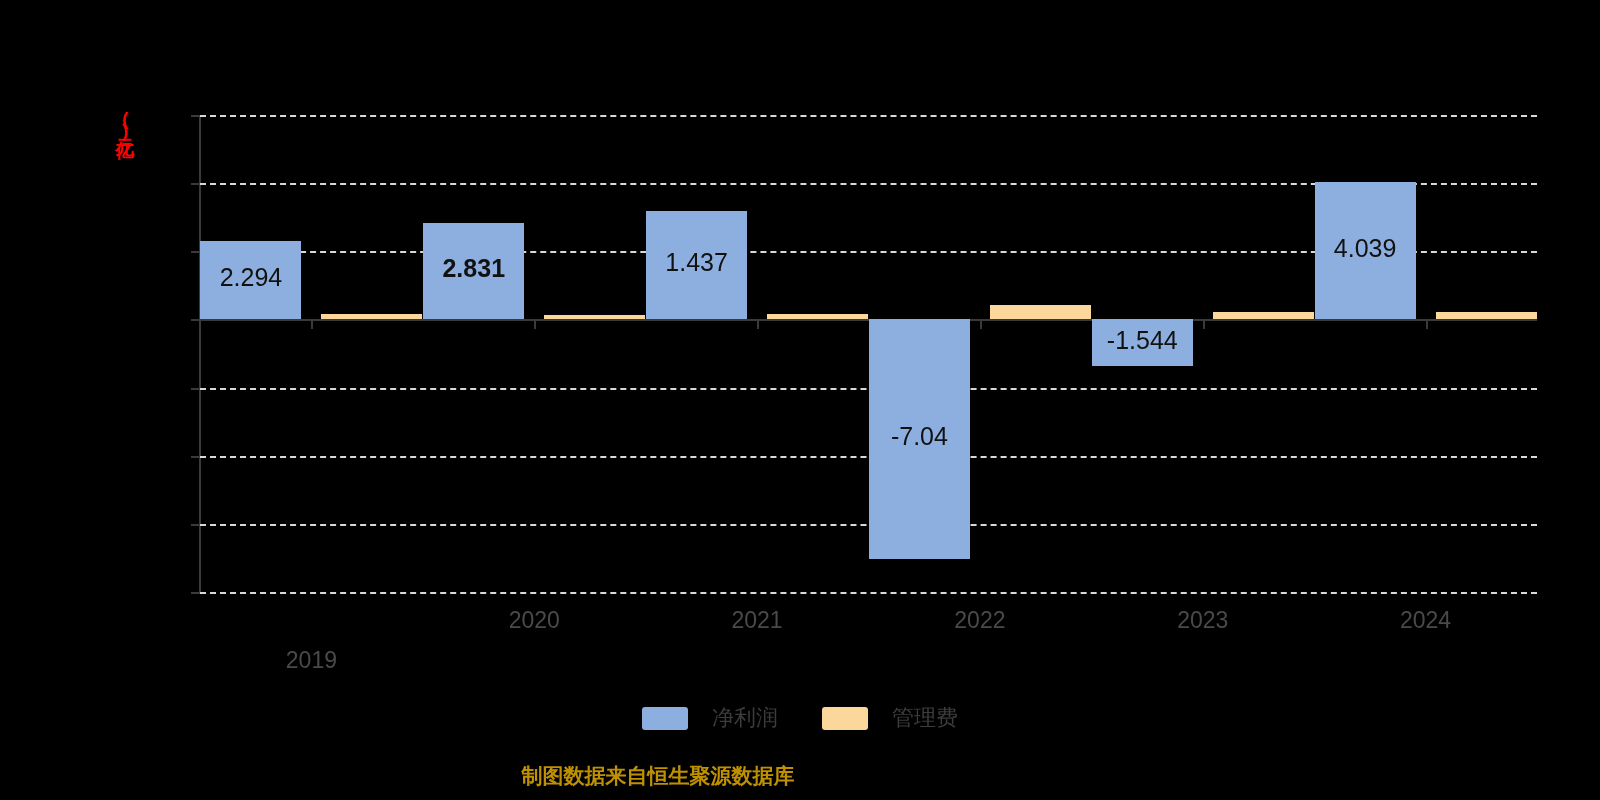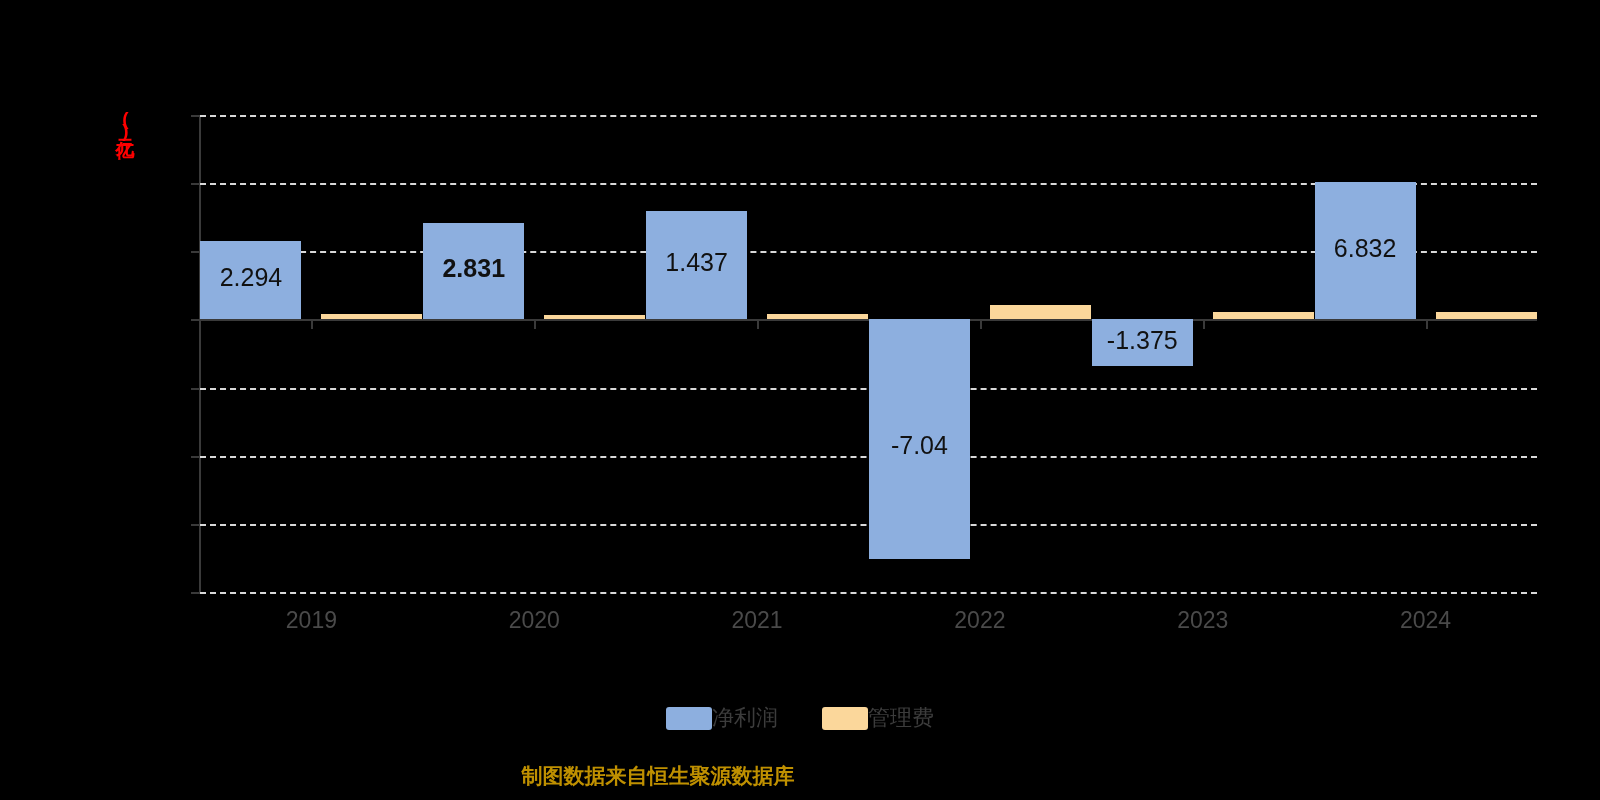--- a/index.html
+++ b/index.html
@@ -131,21 +131,21 @@
     top: 703px;
     width: 1600px;
     display: flex;
     justify-content: center;
     align-items: center;
     gap: 44px;
   }
   .legend-item {
     display: flex;
     align-items: center;
-    gap: 0;
+    gap: 24px;
   }
   .legend-swatch {
     width: 46px;
     height: 23px;
     border-radius: 3px;
   }
   .legend-swatch.profit { background: #8dafdf; }
   .legend-swatch.expense { background: #fbd79b; }
   .legend-text {
     color: #3c3c3c;
@@ -201,32 +201,32 @@
         <div class="bar bar-profit" style="left: 0.416667px; top: 126.269px; width: 101px; height: 78.1599px;"></div>
         <div class="bar-label" style="left: 50.9167px; top: 148.349px;">2.294</div>
         <div class="bar bar-expense" style="left: 121.417px; top: 198.636px; width: 101px; height: 5.79214px;"></div>
         <div class="bar bar-profit" style="left: 223.25px; top: 107.972px; width: 101px; height: 96.4562px;"></div>
         <div class="bar-label" style="left: 273.75px; top: 139.2px; font-weight: bold;">2.831</div>
         <div class="bar bar-expense" style="left: 344.25px; top: 200.34px; width: 101px; height: 4.08857px;"></div>
         <div class="bar bar-profit" style="left: 446.083px; top: 96.0133px; width: 101px; height: 108.415px;"></div>
         <div class="bar-label" style="left: 496.583px; top: 133.221px;">1.437</div>
         <div class="bar bar-expense" style="left: 567.083px; top: 199.318px; width: 101px; height: 5.11071px;"></div>
         <div class="bar bar-profit" style="left: 668.917px; top: 204.429px; width: 101px; height: 239.863px;"></div>
-        <div class="bar-label" style="left: 719.417px; top: 307.36px; margin-top: 9px;">-7.04</div>
+        <div class="bar-label" style="left: 719.417px; top: 307.36px;">-7.04</div>
         <div class="bar bar-expense" style="left: 789.917px; top: 190.119px; width: 101px; height: 14.31px;"></div>
         <div class="bar bar-profit" style="left: 891.75px; top: 204.429px; width: 101px; height: 46.8482px;"></div>
-        <div class="bar-label" style="left: 942.25px; top: 210.853px;">-1.375</div>
+        <div class="bar-label" style="left: 942.25px; top: 210.853px;">-1.544</div>
         <div class="bar bar-expense" style="left: 1012.75px; top: 196.933px; width: 101px; height: 7.49571px;"></div>
         <div class="bar bar-profit" style="left: 1114.58px; top: 66.8141px; width: 101px; height: 137.614px;"></div>
-        <div class="bar-label" style="left: 1165.08px; top: 118.621px;">6.832</div>
+        <div class="bar-label" style="left: 1165.08px; top: 118.621px;">4.039</div>
         <div class="bar bar-expense" style="left: 1235.58px; top: 197.274px; width: 101px; height: 7.155px;"></div>
       </div>
     <div id="xticks">
         <div class="x-tick-mark" style="left: 111.417px; top: 204.429px;"></div>
-        <div class="x-tick-label" style="left: 111.417px;">2019</div>
+        <div class="x-tick-label" style="left: 111.417px; margin-top: 40px;">2019</div>
         <div class="x-tick-mark" style="left: 334.25px; top: 204.429px;"></div>
         <div class="x-tick-label" style="left: 334.25px;">2020</div>
         <div class="x-tick-mark" style="left: 557.083px; top: 204.429px;"></div>
         <div class="x-tick-label" style="left: 557.083px;">2021</div>
         <div class="x-tick-mark" style="left: 779.917px; top: 204.429px;"></div>
         <div class="x-tick-label" style="left: 779.917px;">2022</div>
         <div class="x-tick-mark" style="left: 1002.75px; top: 204.429px;"></div>
         <div class="x-tick-label" style="left: 1002.75px;">2023</div>
         <div class="x-tick-mark" style="left: 1225.58px; top: 204.429px;"></div>
         <div class="x-tick-label" style="left: 1225.58px;">2024</div>

